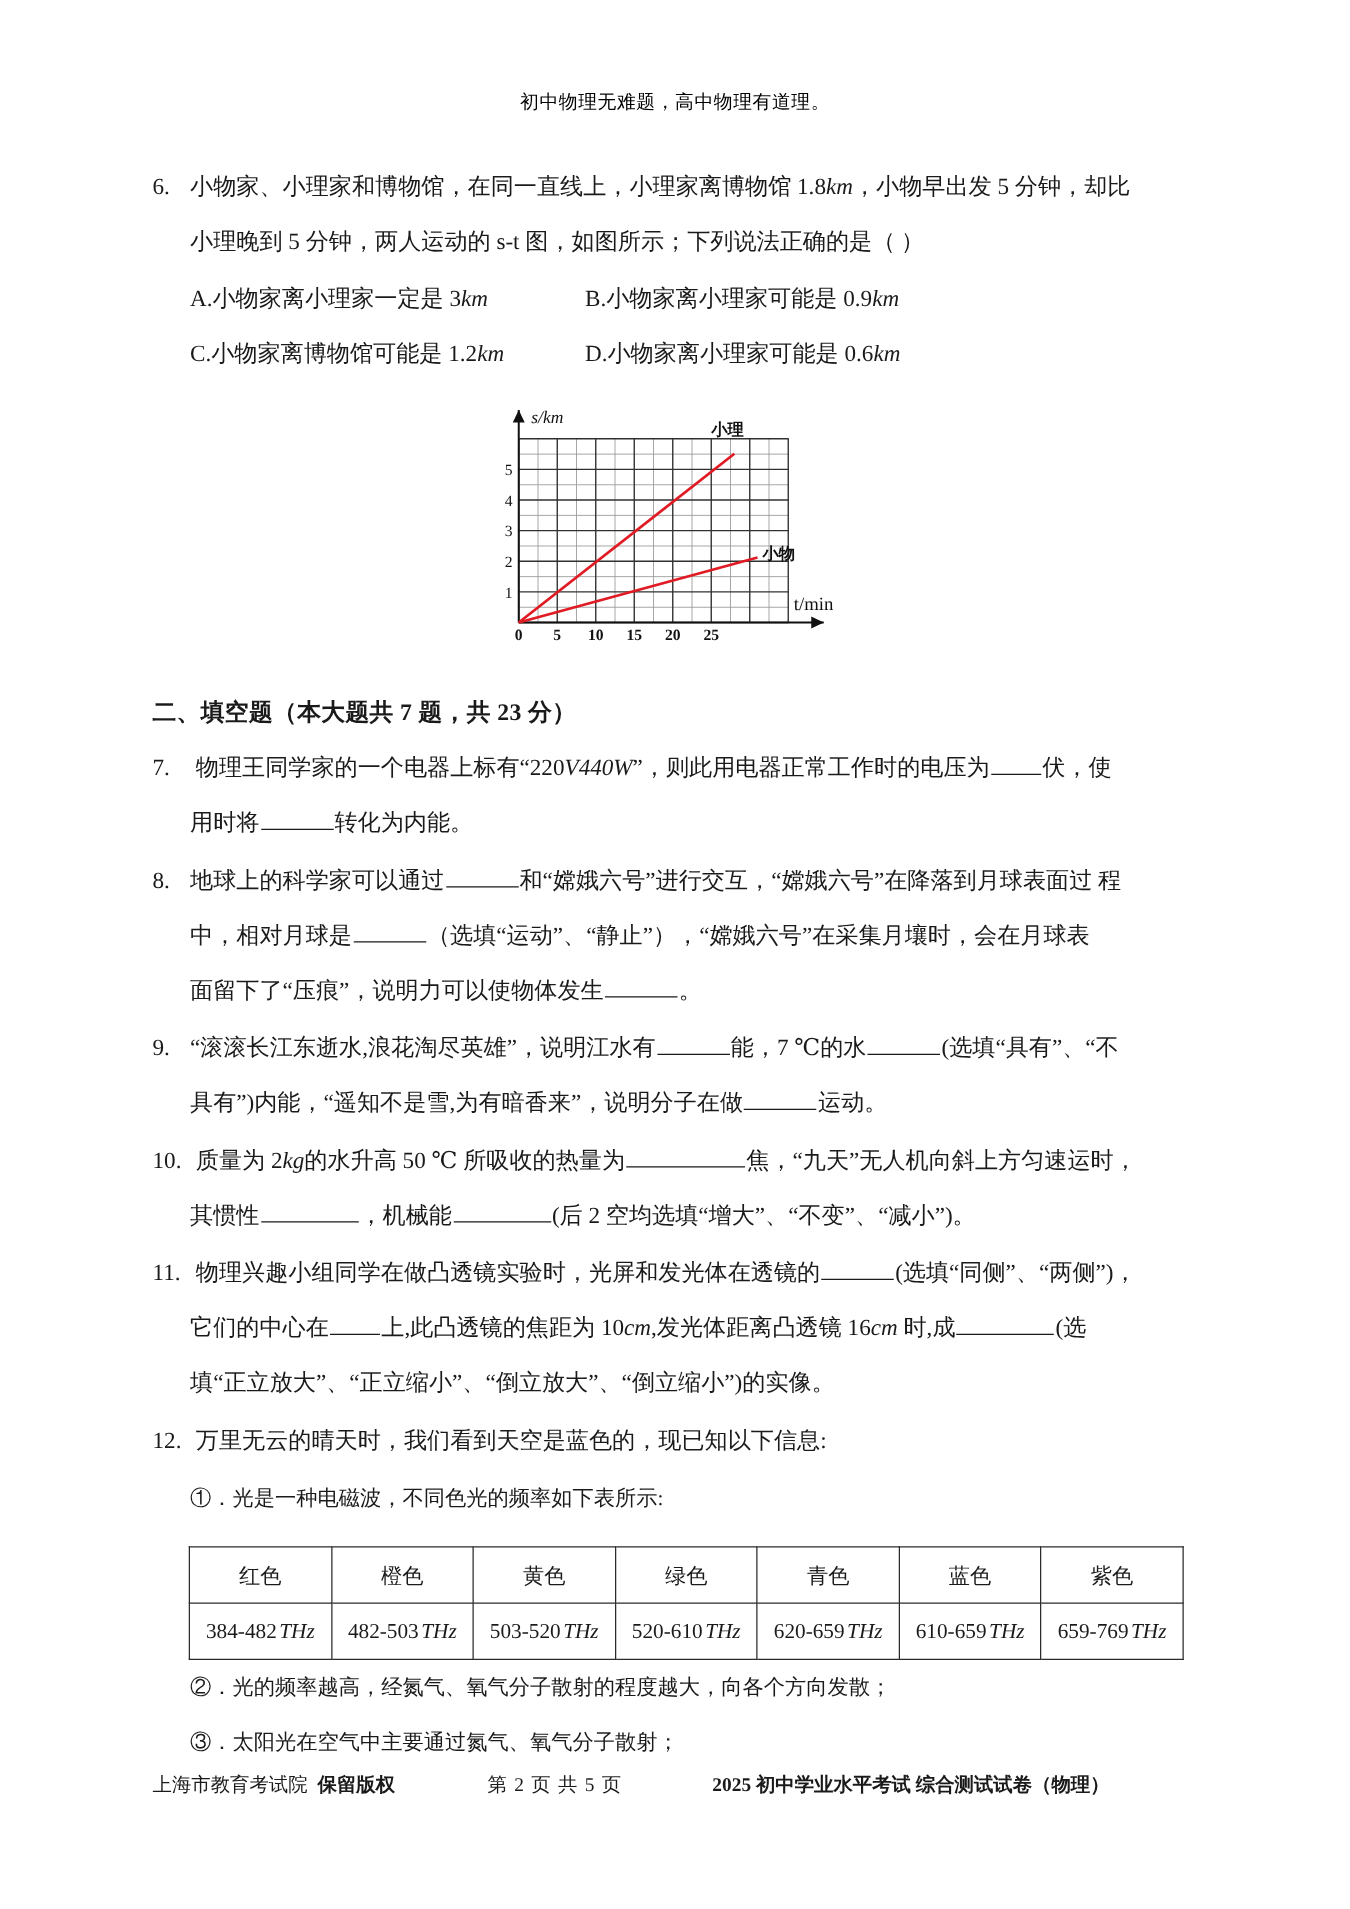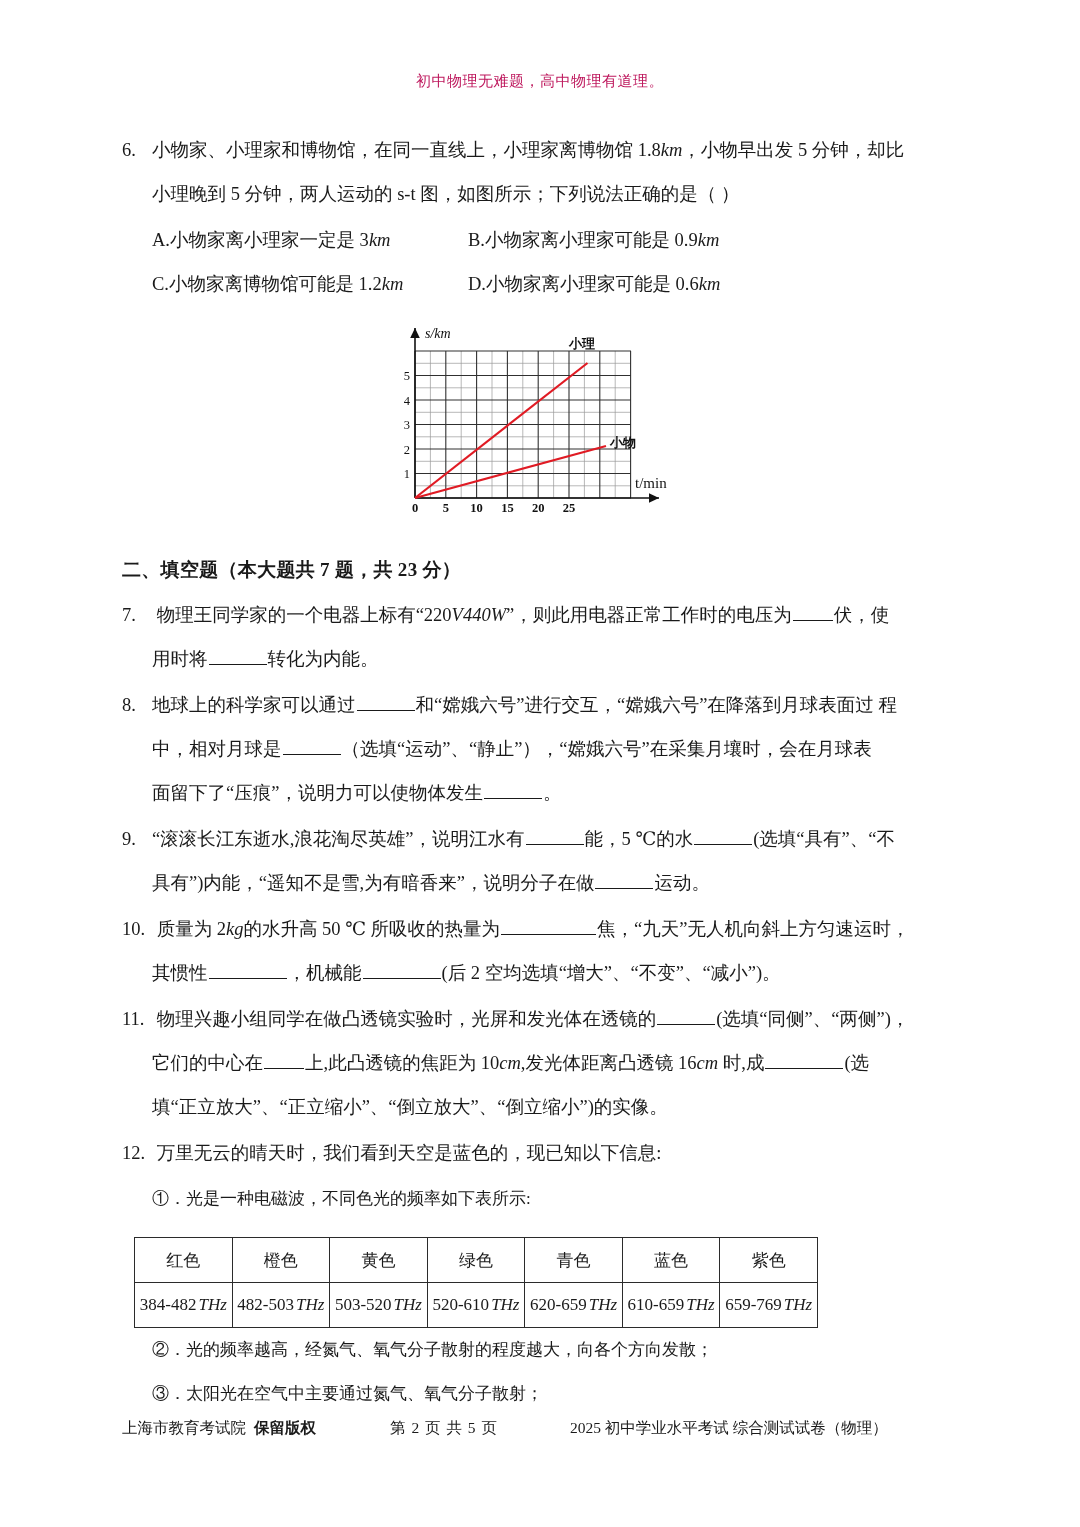--- a/index.html
+++ b/index.html
@@ -22,21 +22,21 @@
   }
 
   
   .running-header {
     position: absolute;
     top: 72px;
     left: 0;
     right: 0;
     text-align: center;
     font-size: 15px;
-    color: #be185d;
+    color: #000000;
     letter-spacing: 0.5px;
   }
 
   
   .content {
     position: absolute;
     top: 128px;
     left: 122px;
     width: 840px;
   }
@@ -97,22 +97,22 @@
     display: flex;
     justify-content: center;
     margin-top: 10px;
     margin-bottom: 4px;
   }
 
   
   .freq-table {
     border-collapse: collapse;
     margin-top: 16px;
-    margin-left: 12px;
-    width: 684px;
+    margin-left: 29px;
+    width: 796px;
     table-layout: fixed;
   }
   .freq-table th, .freq-table td {
     border: 1.1px solid #2b2b2b;
     text-align: center;
     font-size: 17px;
     height: 44px;
     font-weight: normal;
     padding: 0 2px;
   }
@@ -138,21 +138,21 @@
     right: 100px;
     top: 1418px;
     font-size: 15.5px;
     display: flex;
     align-items: baseline;
     white-space: nowrap;
   }
   .footer .f-left { font-weight: normal; }
   .footer .f-left b { font-weight: bold; padding-left: 8px; }
   .footer .f-mid { margin-left: 74px; letter-spacing: 1px; }
-  .footer .f-right { margin-left: 72px; }
+  .footer .f-right { margin-left: 72px; font-weight: bold; }
 </style>
 </head>
 <body>
 
 <div class="page">
 
   <div class="running-header">初中物理无难题，高中物理有道理。</div>
 
   <div class="content">
 
@@ -251,21 +251,21 @@
       <span class="qline"><span class="indent"></span><span>用时将</span><span class="blank b-md"></span><span>转化为内能。</span></span>
     </div>
 
     <div class="qblock">
       <span class="qline"><span class="qnum">8.</span><span>地球上的科学家可以通过</span><span class="blank b-md"></span><span>和“嫦娥六号”进行交互，“嫦娥六号”在降落到月球表面过 程</span></span>
       <span class="qline"><span class="indent"></span><span>中，相对月球是</span><span class="blank b-md"></span><span>（选填“运动”、“静止”），“嫦娥六号”在采集月壤时，会在月球表</span></span>
       <span class="qline"><span class="indent"></span><span>面留下了“压痕”，说明力可以使物体发生</span><span class="blank b-md"></span><span>。</span></span>
     </div>
 
     <div class="qblock">
-      <span class="qline"><span class="qnum">9.</span><span>“滚滚长江东逝水,浪花淘尽英雄”，说明江水有</span><span class="blank b-md"></span><span>能，5 ℃的水</span><span class="blank b-md"></span><span>(选填“具有”、“不</span></span>
+      <span class="qline"><span class="qnum">9.</span><span>“滚滚长江东逝水,浪花淘尽英雄”，说明江水有</span><span class="blank b-md"></span><span>能，7 ℃的水</span><span class="blank b-md"></span><span>(选填“具有”、“不</span></span>
       <span class="qline"><span class="indent"></span><span>具有”)内能，“遥知不是雪,为有暗香来”，说明分子在做</span><span class="blank b-md"></span><span>运动。</span></span>
     </div>
 
     <div class="qblock">
       <span class="qline"><span class="qnum">10.</span>&nbsp;<span>质量为 2</span><span class="mathit">kg</span><span>的水升高 50 ℃ 所吸收的热量为</span><span class="blank b-xl"></span><span>焦，“九天”无人机向斜上方匀速运时，</span></span>
       <span class="qline"><span class="indent"></span><span>其惯性</span><span class="blank b-lg"></span><span>，机械能</span><span class="blank b-lg"></span><span>(后 2 空均选填“增大”、“不变”、“减小”)。</span></span>
     </div>
 
     <div class="qblock">
       <span class="qline"><span class="qnum">11.</span>&nbsp;<span>物理兴趣小组同学在做凸透镜实验时，光屏和发光体在透镜的</span><span class="blank b-md"></span><span>(选填“同侧”、“两侧”)，</span></span>

